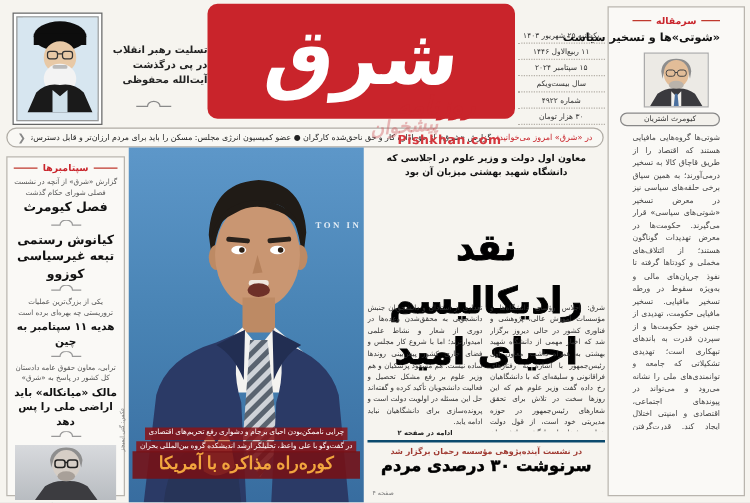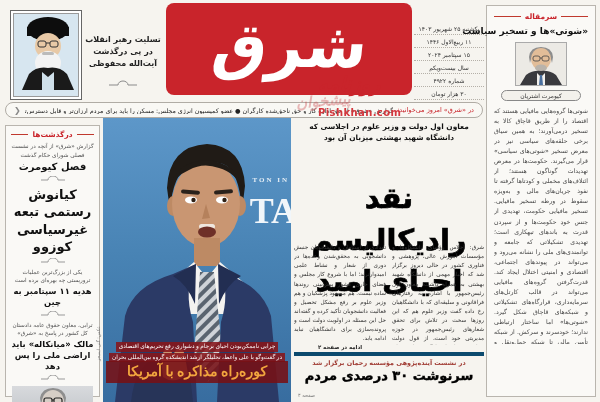--- a/index.html
+++ b/index.html
@@ -11,52 +11,52 @@
     display:flex;align-items:center;justify-content:center;overflow:hidden;}
   .logo-text{color:#fff;font-size:62px;font-weight:bold;transform:skewX(-6deg) translateY(-4px);letter-spacing:2px;}
   .logo-script{left:318px;top:72px;color:#c9242b;font-size:20px;font-weight:bold;font-style:italic;z-index:5;}
   .logo-ghost{left:296px;top:92px;color:rgba(203,73,79,.38);font-size:15px;font-weight:bold;font-style:italic;
     transform:rotate(-5deg);z-index:5;}
   .watermark{left:318px;top:107px;color:#d4373d;font-size:10px;font-weight:bold;z-index:6;letter-spacing:.4px;direction:ltr;}
 
   
   .leader-frame{left:10px;top:10px;width:66px;height:84px;border:1px solid #666;background:#fff;padding:2px;}
   .leader-inner{width:100%;height:100%;background:#d7e6f0;border:1px solid #999;box-sizing:border-box;}
-  .condolence{left:80px;top:34px;width:86px;font-size:8px;font-weight:bold;color:#222;text-align:center;line-height:1.5;}
+  .condolence{left:80px;top:34px;width:86px;font-size:8px;font-weight:bold;color:#222;line-height:1.5;}
   .orn{display:block;margin:2px auto;}
 
   
   .dates{left:414px;top:22px;width:70px;}
   .dates div{font-size:6px;color:#333;text-align:center;padding:2.5px 0;border-bottom:1px dotted #b5b0a8;}
   .dates div:last-child{border-bottom:none;}
 
   
   .strip{left:5px;top:102px;width:478px;height:16px;border:1px solid #b0aca5;border-radius:8px;
     display:flex;align-items:center;padding:0 8px;box-sizing:border-box;background:#f9f8f4;}
   .strip .lbl{color:#c9242b;font-weight:normal;font-size:6.5px;white-space:nowrap;margin-left:4px;}
   .strip .txt{color:#222;font-size:6.3px;white-space:nowrap;overflow:hidden;flex:1;}
   .strip .arrow{color:#888;font-size:8px;margin-right:4px;}
 
   
   .editorial{left:486px;top:5px;width:110px;height:392px;border:1px solid #b9b5ae;background:#faf9f6;
-    box-sizing:border-box;padding:6px 7px;}
+    box-sizing:border-box;padding:6px 19px;}
   .boxhead{display:flex;align-items:center;gap:4px;margin-bottom:3px;}
   .boxhead::before,.boxhead::after{content:"";flex:1;height:1px;background:#c0392e;}
   .boxhead span{color:#c9242b;font-size:7.5px;font-weight:bold;white-space:nowrap;}
   .ed-title{font-size:9px;font-weight:bold;color:#111;text-align:center;margin:5px 0 6px;white-space:nowrap;letter-spacing:-.3px;}
   .ed-photo{display:block;margin:0 auto;border:1px solid #aaa;}
   .author-pill{margin:4px auto 5px;width:74px;border:1px solid #888;border-radius:8px;font-size:6px;
     text-align:center;padding:1px 2px;color:#333;background:#f3f1ec;}
   .ed-body{font-size:6.2px;color:#444;text-align:justify;line-height:1.62;height:238px;overflow:hidden;}
 
   
   .highlights{left:5px;top:125px;width:95px;height:272px;border:1px solid #b9b5ae;background:#faf9f6;
     box-sizing:border-box;padding:4px 5px;}
   .hl-kicker{font-size:5.7px;color:#555;text-align:center;line-height:1.5;margin:2px 0 1px;}
-  .hl-title{font-size:13px;font-weight:bold;color:#111;text-align:center;line-height:1.35;}
+  .hl-title{font-size:10px;font-weight:bold;color:#111;text-align:center;line-height:1.35;}
   .hl-title.sm{font-size:8.4px;}
   .hl-photo{display:block;margin:3px auto 1px;}
 
   
   .photo{left:103px;top:118px;width:188px;height:309px;background:linear-gradient(180deg,#5d97c9 0%,#4а83b6 40%,#35699c 100%);
     background:linear-gradient(180deg,#5d97c9 0%,#4883b4 45%,#35699c 100%);overflow:hidden;font-family:Liberation Serif, serif;}
   .backdrop-small{position:absolute;right:2px;top:58px;color:rgba(255,255,255,.85);font-size:7px;letter-spacing:2px;font-weight:bold;direction:ltr;}
   .backdrop-big{position:absolute;right:-6px;top:72px;color:rgba(255,255,255,.92);font-size:36px;font-weight:bold;direction:ltr;}
   .photo svg{position:absolute;left:0;top:0;}
   .ov{position:absolute;left:4px;right:4px;text-align:center;z-index:3;}
@@ -71,21 +71,21 @@
     text-align:center;line-height:1.55;}
   .main-head{left:292px;top:141px;width:194px;text-align:center;color:#000;font-weight:bold;margin-top:36px;
     -webkit-text-stroke:.7px #000;}
   .main-head .l1{font-size:29px;line-height:1.45;display:block;}
   .main-head .l2{font-size:29px;line-height:1.4;display:block;}
   .main-body{left:294px;top:243px;width:190px;height:102px;display:flex;gap:6px;overflow:hidden;}
   .main-body .col{flex:1;font-size:5.7px;color:#333;text-align:justify;line-height:1.6;overflow:hidden;}
   .cont-note{left:294px;top:344px;width:92px;font-size:5.4px;font-weight:bold;color:#222;text-align:center;}
 
   
-  .bottom-art{left:294px;top:352px;width:190px;height:48px;border-top:4px solid #0c4a6e;padding-top:3px;box-sizing:border-box;}
+  .bottom-art{left:294px;top:352px;width:190px;height:48px;border-top:2px solid #0c4a6e;padding-top:3px;box-sizing:border-box;}
   .ba-kicker{font-size:6.4px;font-weight:bold;color:#a03b33;text-align:center;margin-bottom:1px;}
   .ba-head{font-size:13px;font-weight:bold;color:#000;text-align:center;line-height:1.3;-webkit-text-stroke:.4px #000;}
   .ba-page{position:absolute;left:4px;bottom:2px;font-size:5px;color:#777;}
 </style>
 </head>
 <body>
 
 <div id="page">
 
   <div class="abs leader-frame">
@@ -149,21 +149,21 @@
       <path d="M4,42 L10,32 Q17,27 25,28 Q33,27 40,32 L46,42 Z" fill="#3a3a3e"></path>
       <path d="M21,30 L25,34 L29,30 L29,42 L21,42 Z" fill="#f2f0ec"></path>
       <path d="M24,32 L26,32 L27,42 L23,42 Z" fill="#4a6f9e"></path>
     </svg>
     <div class="author-pill">کیومرث اشتریان</div>
     <div class="ed-body">شوتی‌ها گروه‌هایی مافیایی هستند که اقتصاد را از طریق قاچاق کالا به تسخیر درمی‌آورند؛ به همین سیاق برخی حلقه‌های سیاسی نیز در معرض تسخیر «شوتی‌های سیاسی» قرار می‌گیرند. حکومت‌ها در معرض تهدیدات گوناگون هستند؛ از ائتلاف‌های مخملی و کودتاها گرفته تا نفوذ جریان‌های مالی و به‌ویژه سقوط در ورطه تسخیر مافیایی. تسخیر مافیایی حکومت، تهدیدی از جنس خودِ حکومت‌ها و از سپردن قدرت به باندهای تبهکاری است؛ تهدیدی تشکیلاتی که جامعه و توانمندی‌های ملی را نشانه می‌رود و می‌تواند در پیوندهای اجتماعی، اقتصادی و امنیتی اختلال ایجاد کند. قدرت‌گرفتن گروه‌های مافیایی می‌تواند در قالب کارتل‌های سرمایه‌داری، قرارگاه‌های تشکیلاتی و شبکه‌های قاچاق شکل گیرد. «شوتی‌ها» اما ساختار ارتباطی ندارند؛ خودسرند و سرکش. از شبکه تأمین مالی تا شبکه حمل‌ونقل و شبکه فروش، همه‌چیز در یک کلاف به هم گره خورده است.</div>
   </div>
 
   <div class="abs highlights">
     <div class="boxhead">
-      <span>درگذشت‌ها</span>
+      <span>سپتامبر‌ها</span>
     </div>
 
     <div>
       <div class="hl-kicker">گزارش «شرق» از آنچه در نشست فصلی شورای حکام گذشت</div>
       <div class="hl-title" style="font-size:10px">فصل کیومرث</div>
     </div>
     <svg class="orn" width="26" height="8" viewBox="0 0 26 8">
       <path d="M1,4 h7 a5,4 0 0 1 10,0 h7" stroke="#999" fill="none"></path>
       </svg>
 
@@ -208,21 +208,20 @@
         <ellipse cx="41" cy="25" rx="7" ry="4" fill="#a8a099"></ellipse>
         <path d="M16,44 L24,33 Q32,28 41,29 Q50,28 58,33 L66,44 Z" fill="#3c3c40"></path>
       </svg>
       <div class="hl-kicker">به مناسبت سالمرگ عباس معروفی</div>
 
     </div>
   </div>
 
   <div class="abs photo">
     <span class="backdrop-small">TON IN</span>
-    <span class="backdrop-big">TA</span>
     <svg width="188" height="284" viewBox="0 0 188 284">
       <defs>
         <pattern id="tiestr" width="8" height="8" patternTransform="rotate(45)" patternUnits="userSpaceOnUse">
           <rect width="8" height="8" fill="#cfd3d8"></rect>
             <rect width="4" height="8" fill="#5a6470"></rect>
         </pattern>
       </defs>
       <path d="M64,70 Q66,28 104,26 Q140,28 142,68 L139,92 Q136,52 120,46 Q102,40 86,48 Q70,56 67,92 Z" fill="#201b16"></path>
       <ellipse cx="70" cy="88" rx="6" ry="10" fill="#bd8a64"></ellipse>
       <ellipse cx="137" cy="88" rx="6" ry="10" fill="#bd8a64"></ellipse>

